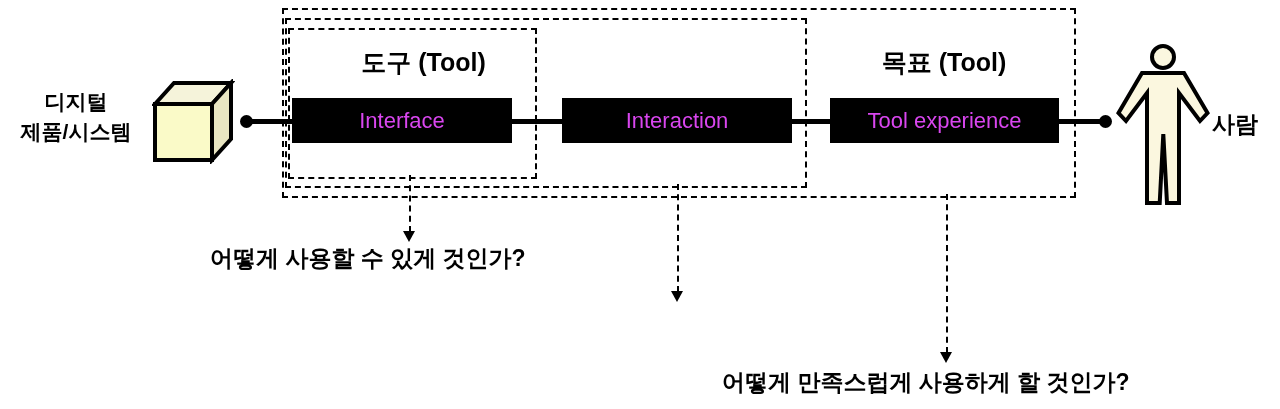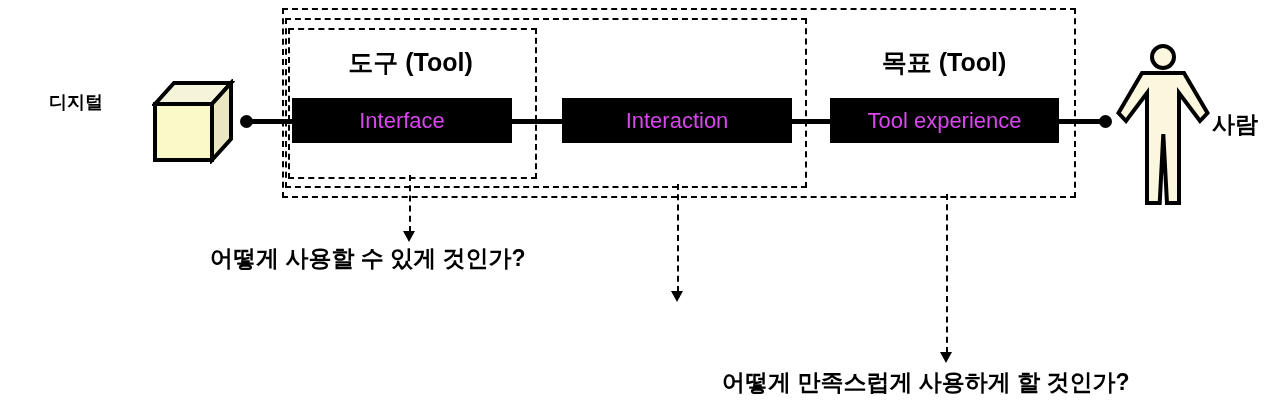--- a/index.html
+++ b/index.html
@@ -24,53 +24,54 @@
     position:absolute;width:0;height:0;
     border-left:6.5px solid transparent;border-right:6.5px solid transparent;
     border-top:11px solid #000;
   }
   .question{
     position:absolute;height:28px;line-height:28px;
     font-size:23px;font-weight:600;white-space:nowrap;
   }
   .source-label{
     position:absolute;left:0px;top:87px;width:152px;text-align:center;
-    font-size:18px;font-weight:600;line-height:30px;
+    font-size:21px;font-weight:600;line-height:30px;
   }
   .person-label{
     position:absolute;left:1212px;top:109px;width:70px;text-align:left;
     font-size:23px;font-weight:600;
   }
   .icon{position:absolute;}
 </style>
 </head>
 <body>
 
 <div class="stage">
 
   <div class="dashedbox" style="left:282px;top:8px;width:790px;height:186px;"></div>
   <div class="dashedbox" style="left:285px;top:18px;width:518px;height:166px;"></div>
   <div class="dashedbox" style="left:288px;top:28px;width:245px;height:147px;"></div>
 
-  <div class="layer-title" style="left:288px;width:245px;">도구 (Tool)</div>
+  <div class="layer-title" style="left:301px;width:245px;">도구 (Tool)</div>
   <div class="layer-title" style="left:830px;width:228px;">목표 (Tool)</div>
 
   <div class="band" style="left:292px;width:220px;">Interface</div>
   <div class="band" style="left:562px;width:230px;">Interaction</div>
   <div class="band" style="left:830px;width:229px;">Tool experience</div>
 
   <div class="dot" style="left:240px;"></div>
   <div class="hline" style="left:251px;width:41px;"></div>
   <div class="hline" style="left:512px;width:50px;"></div>
   <div class="hline" style="left:792px;width:38px;"></div>
   <div class="hline" style="left:1059px;width:42px;"></div>
   <div class="dot" style="left:1099px;"></div>
 
   <div class="source-label">
     <div>디지털</div>
+    <div>제품/시스템</div>
   </div>
 
   <svg class="icon" style="left:152px;top:79px;" width="83" height="85" viewBox="0 0 83 85">
     <path d="M3,25 L22,4 L79,4 L60,25 Z" fill="#F5F3DA" stroke="#000" stroke-width="4" stroke-linejoin="miter"></path>
     <path d="M60,25 L79,4 L79,60 L60,81 Z" fill="#E9E6C2" stroke="#000" stroke-width="4" stroke-linejoin="miter"></path>
     <rect x="3" y="25" width="57" height="56" fill="#FAFAC8" stroke="#000" stroke-width="4" stroke-linejoin="miter"></rect>
   </svg>
 
   <svg class="icon" style="left:1115px;top:40px;" width="100" height="168" viewBox="0 0 100 168">
     <circle cx="48" cy="17" r="11" fill="#FBF7DF" stroke="#000" stroke-width="4"></circle>

